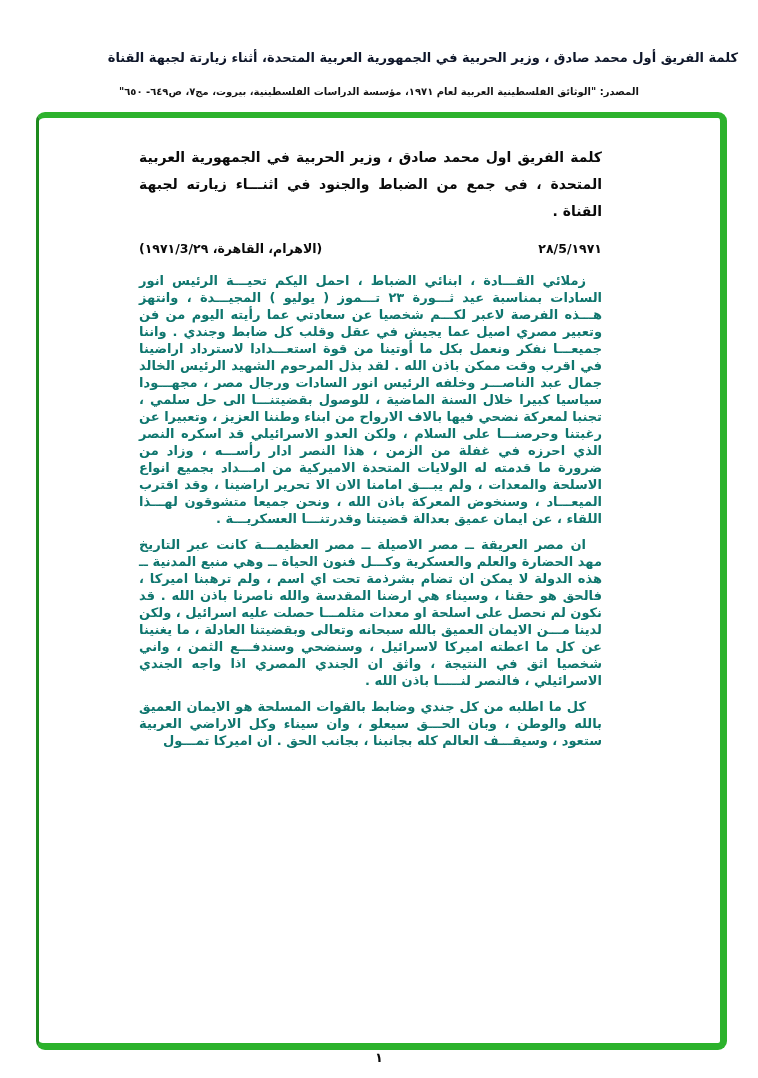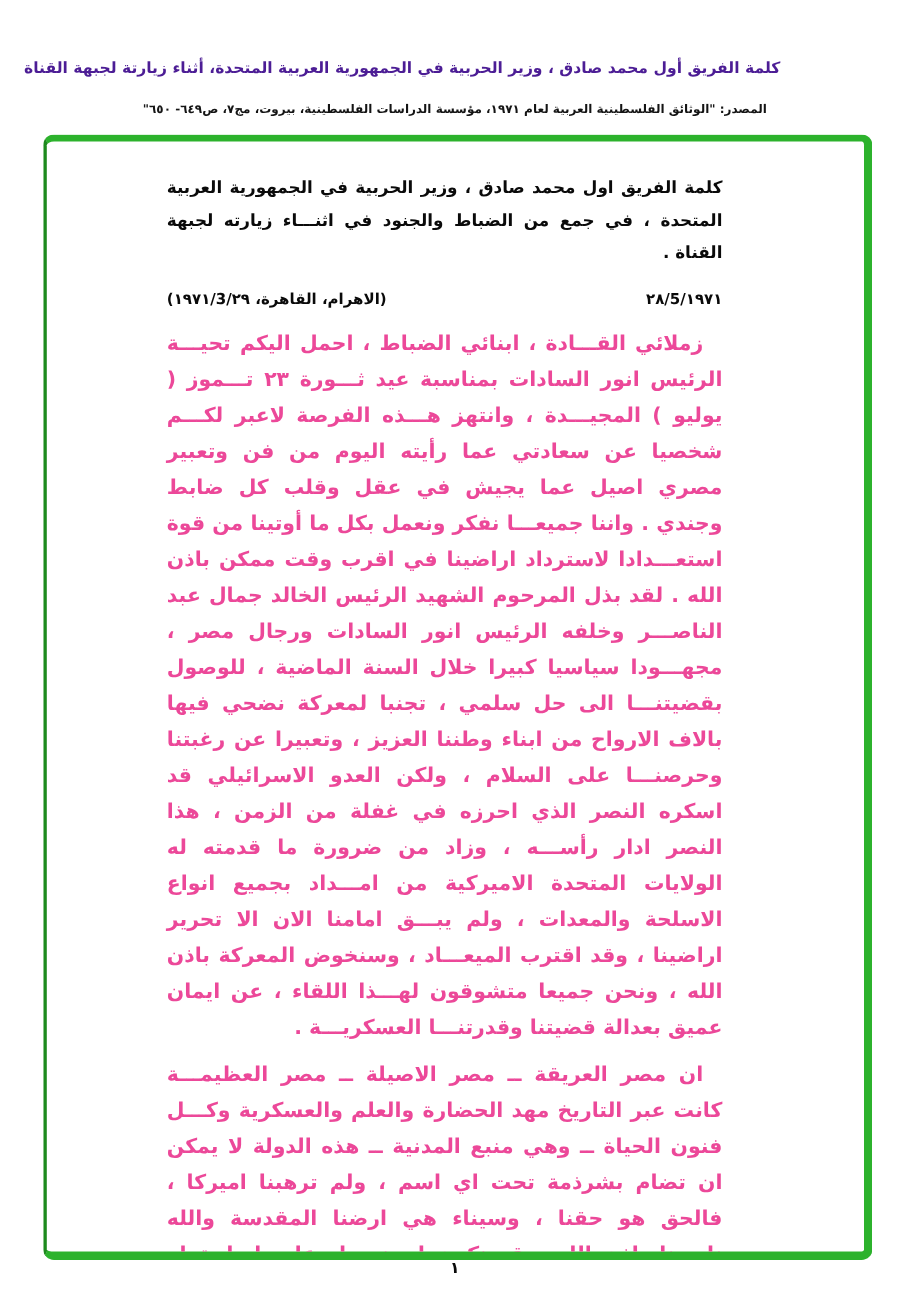--- a/index.html
+++ b/index.html
@@ -7,22 +7,22 @@
     width:758px;height:1078px;background:#ffffff;
     font-family:"DejaVu Sans",sans-serif;
     direction:rtl;
     color:#111;
     position:relative;
     overflow:hidden;
   }
   .page{position:absolute;inset:0;}
   .header-title{
     position:absolute;top:48px;right:20px;left:20px;
-    text-align:left;font-weight:bold;font-size:13px;line-height:1.5;
-    color:#4c1d95;
+    text-align:right;font-weight:bold;font-size:13px;line-height:1.5;
+    color:#0f172a;
   }
   .source-line{
     position:absolute;top:86px;right:30px;left:30px;
     text-align:center;font-weight:bold;font-size:10px;
     color:#141414;
   }
   .doc-frame{
     position:absolute;top:112px;left:36px;width:691px;height:938px;
     box-sizing:border-box;
     border-top:6px solid #2cb22c;
@@ -45,23 +45,23 @@
     color:#0a0a0a;
     margin:0 0 16px 0;
   }
   .date-row{
     display:flex;justify-content:space-between;align-items:baseline;
     font-weight:bold;font-size:12.5px;
     margin:0 0 16px 0;
     color:#0a0a0a;
   }
   .body-par{
-    font-weight:bold;font-size:17px;line-height:30px;
+    font-weight:bold;font-size:13px;line-height:17px;
     text-align:justify;text-indent:16px;
-    color:#ec4899;
+    color:#0f766e;
     margin:0 0 9px 0;
   }
   .page-number{
     position:absolute;top:1050px;right:0;left:0;
     text-align:center;font-weight:bold;font-size:13px;color:#0a0a0a;
   }
 </style>
 </head>
 <body>
 
@@ -78,19 +78,20 @@
 
       <div class="date-row">
         <span>١٩٧١/5/٢٨</span>
         <span>(الاهرام، القاهرة، ١٩٧١/3/٢٩)</span>
       </div>
 
       <p class="body-par">زملائي القـــادة ، ابنائي الضباط ، احمل اليكم تحيـــة الرئيس انور السادات بمناسبة عيد ثـــورة ٢٣ تـــموز ( يوليو ) المجيـــدة ، وانتهز هـــذه الفرصة لاعبر لكـــم شخصيا عن سعادتي عما رأيته اليوم من فن وتعبير مصري اصيل عما يجيش في عقل وقلب كل ضابط وجندي . واننا جميعـــا نفكر ونعمل بكل ما أوتينا من قوة استعـــدادا لاسترداد اراضينا في اقرب وقت ممكن باذن الله . لقد بذل المرحوم الشهيد الرئيس الخالد جمال عبد الناصـــر وخلفه الرئيس انور السادات ورجال مصر ، مجهـــودا سياسيا كبيرا خلال السنة الماضية ، للوصول بقضيتنـــا الى حل سلمي ، تجنبا لمعركة نضحي فيها بالاف الارواح من ابناء وطننا العزيز ، وتعبيرا عن رغبتنا وحرصنـــا على السلام ، ولكن العدو الاسرائيلي قد اسكره النصر الذي احرزه في غفلة من الزمن ، هذا النصر ادار رأســـه ، وزاد من ضرورة ما قدمته له الولايات المتحدة الاميركية من امـــداد بجميع انواع الاسلحة والمعدات ، ولم يبـــق امامنا الان الا تحرير اراضينا ، وقد اقترب الميعـــاد ، وسنخوض المعركة باذن الله ، ونحن جميعا متشوقون لهـــذا اللقاء ، عن ايمان عميق بعدالة قضيتنا وقدرتنـــا العسكريـــة .</p>
 
       <p class="body-par">ان مصر العريقة ــ مصر الاصيلة ــ مصر العظيمـــة كانت عبر التاريخ مهد الحضارة والعلم والعسكرية وكـــل فنون الحياة ــ وهي منبع المدنية ــ هذه الدولة لا يمكن ان تضام بشرذمة تحت اي اسم ، ولم ترهبنا اميركا ، فالحق هو حقنا ، وسيناء هي ارضنا المقدسة والله ناصرنا باذن الله . قد نكون لم نحصل على اسلحة او معدات مثلمـــا حصلت عليه اسرائيل ، ولكن لدينا مـــن الايمان العميق بالله سبحانه وتعالى وبقضيتنا العادلة ، ما يغنينا عن كل ما اعطته اميركا لاسرائيل ، وسنضحي وسندفـــع الثمن ، واني شخصيا اثق في النتيجة ، واثق ان الجندي المصري اذا واجه الجندي الاسرائيلي ، فالنصر لنـــــا باذن الله .</p>
 
+      <p class="body-par">كل ما اطلبه من كل جندي وضابط بالقوات المسلحة هو الايمان العميق بالله والوطن ، وبان الحـــق سيعلو ، وان سيناء وكل الاراضي العربية ستعود ، وسيقـــف العالم كله بجانبنا ، بجانب الحق . ان اميركا تمـــول</p>
 
     </div>
   </div>
 
   <div class="page-number">١</div>
 
 </div>
 
 </body></html>

